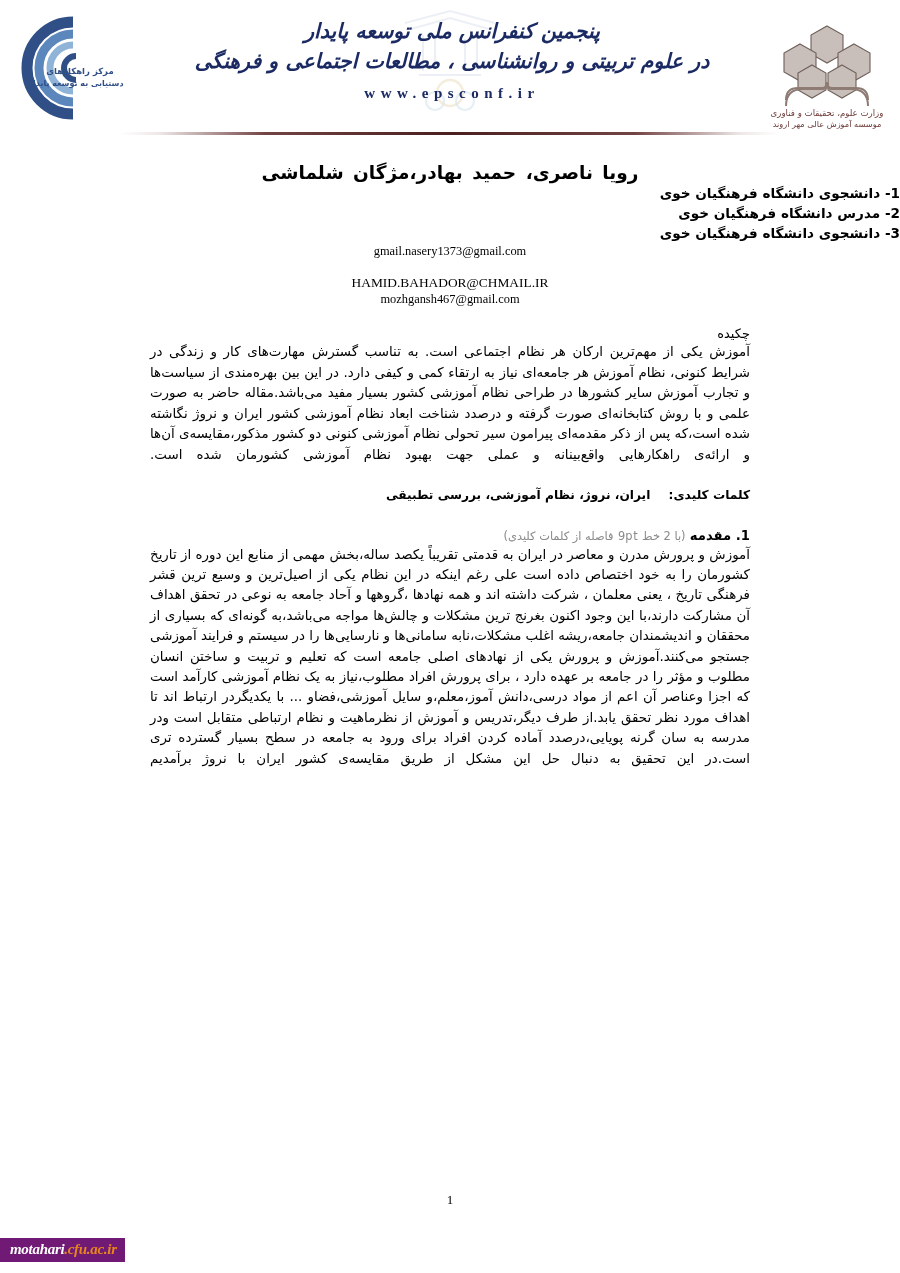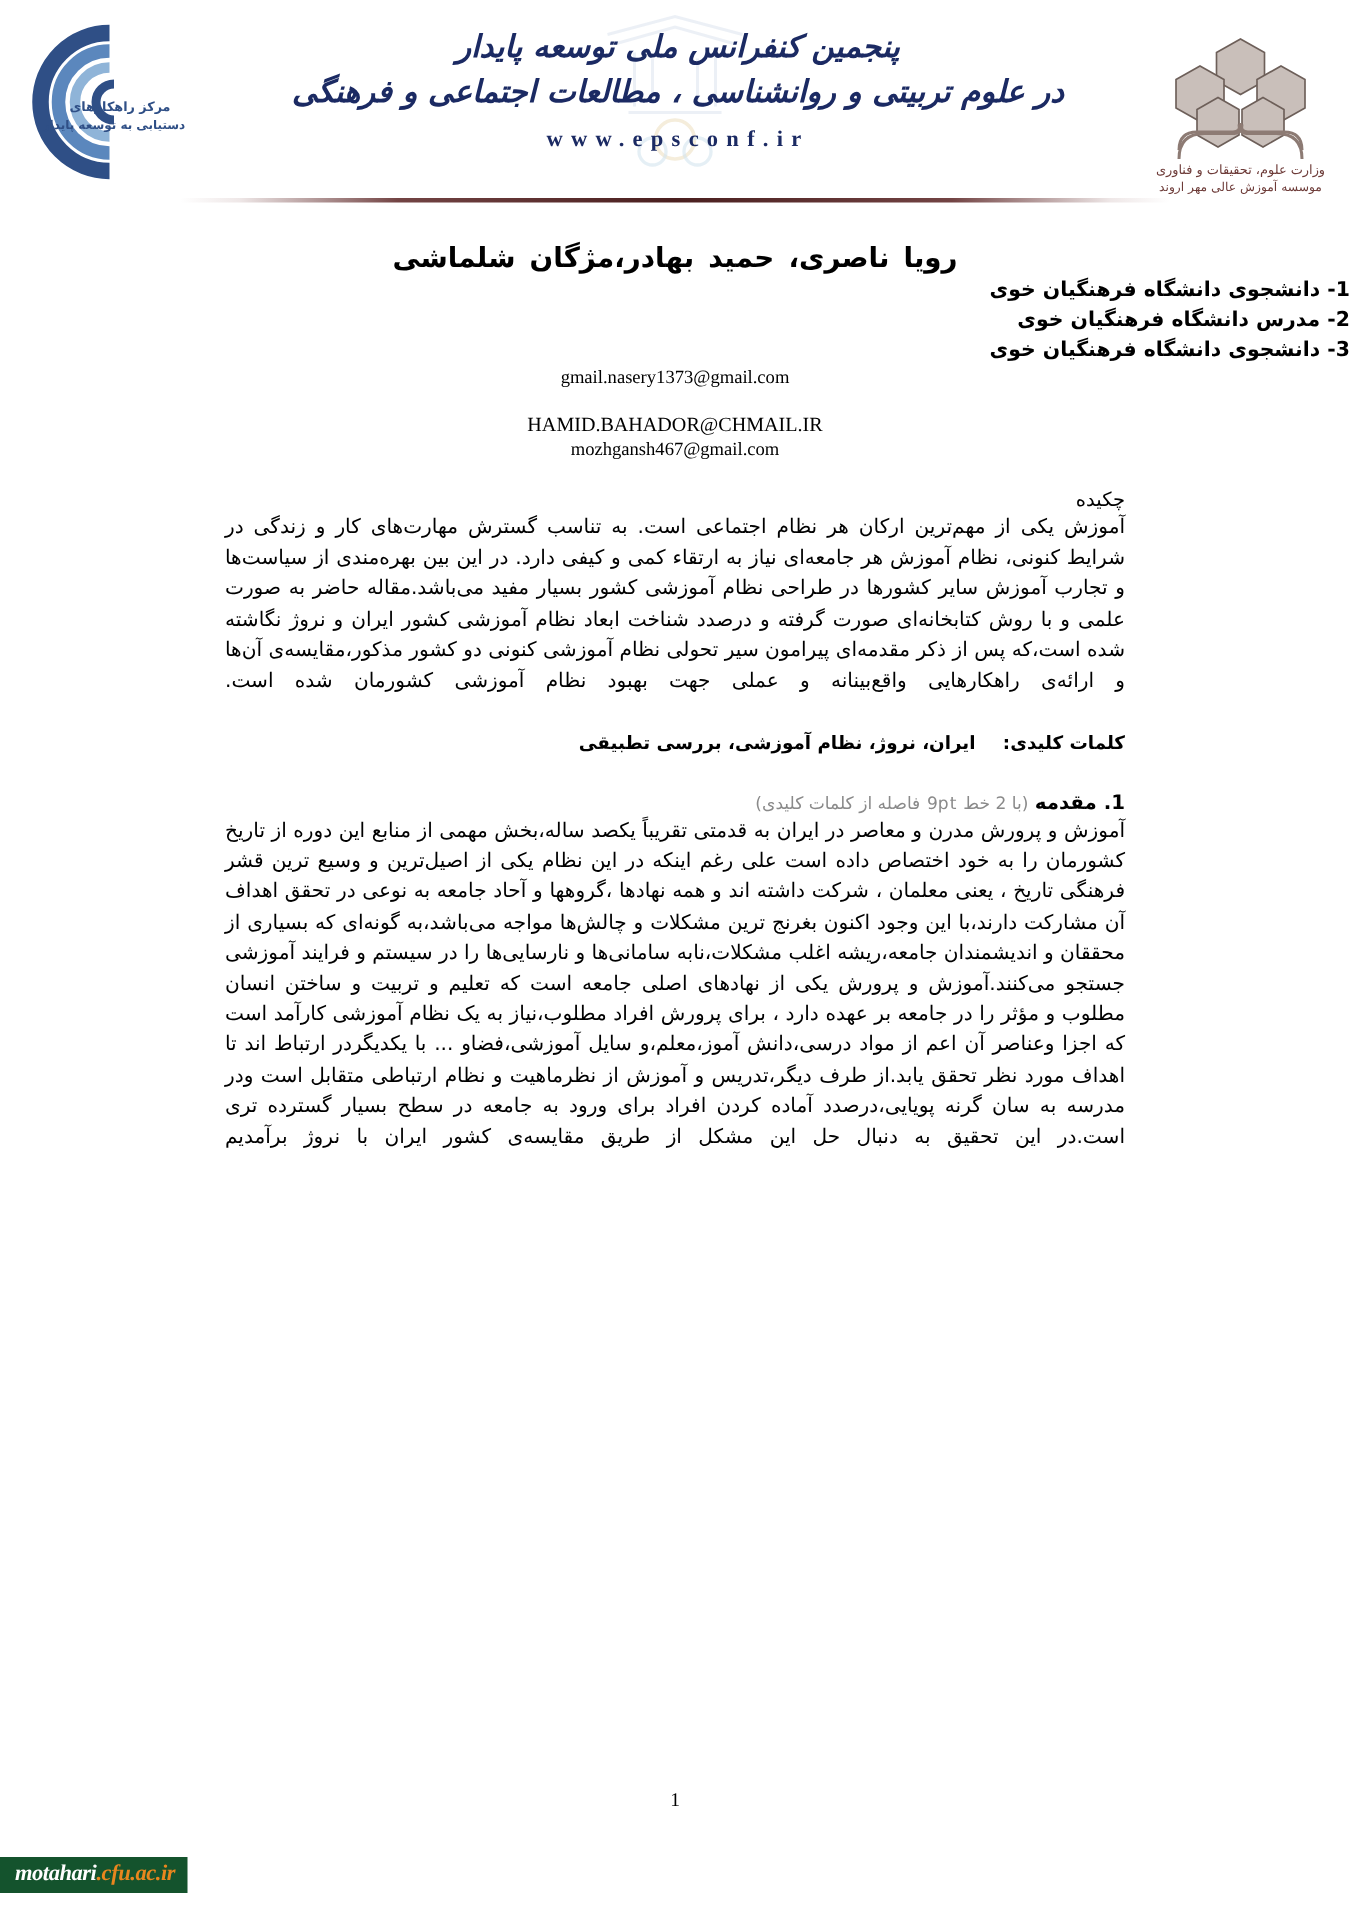--- a/index.html
+++ b/index.html
@@ -171,21 +171,21 @@
   .body-text p{margin:0;}
 
   
   .page-number{
     position:absolute;left:0;right:0;top:1192px;
     text-align:center;font-size:13px;color:#000;
     font-family:"Liberation Serif","DejaVu Serif",serif;
   }
   .wm-badge{
     position:absolute;left:0;top:1238px;
-    background:#14532d;
+    background:#701a75;
     padding:3px 8px 4px 10px;
     font-style:italic;font-weight:bold;
     font-size:15px;
     direction:ltr;
     font-family:"Liberation Serif","DejaVu Serif",serif;
     letter-spacing:-.3px;
   }
   .wm-a{color:#ffffff;}
   .wm-b{color:#e8861e;}
 </style>

